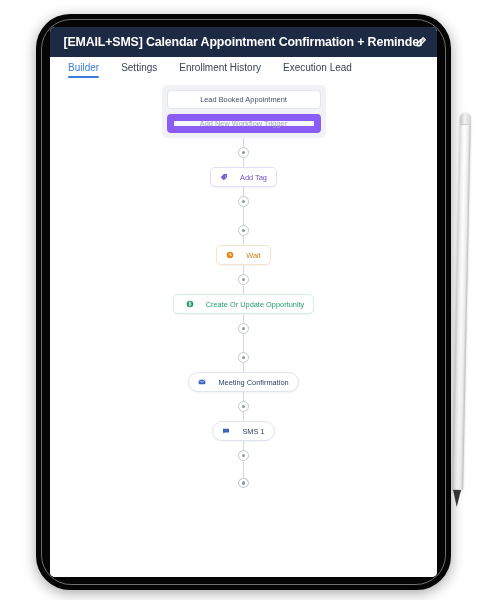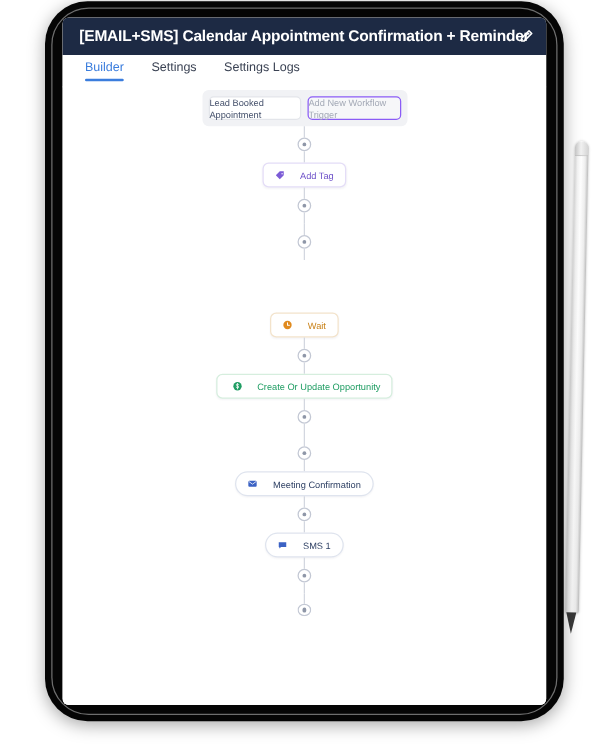--- a/index.html
+++ b/index.html
@@ -30,21 +30,21 @@
   .pencil-tip {
     position: absolute; left: 1px; bottom: -16px;
     width: 0; height: 0;
     border-left: 4.5px solid transparent;
     border-right: 4.5px solid transparent;
     border-top: 17px solid #3a3a3a;
   }
 
   
   .bezel {
-    position: absolute; left: 36px; top: 1px;
+    position: absolute; left: 36px; top: 14px;
     width: 415px; height: 576px;
     background: #050505;
     border-radius: 34px;
     box-shadow: 0 3px 14px rgba(0,0,0,.35);
     z-index: 2;
   }
   .bezel-inner-ring {
     position: absolute; left: 5px; top: 5px; right: 5px; bottom: 5px;
     border-radius: 30px;
     border: 1px solid #6e6e6e;
@@ -102,30 +102,30 @@
   }
   .flow {
     display: flex; flex-direction: column; align-items: center;
     padding-top: 2px;
   }
 
   
   .trigger-card {
     width: 164px; background: #f1f2f5;
     border-radius: 5px; padding: 5px;
-    display: flex; flex-direction: row; gap: 5px;
+    display: flex; flex-direction: column; gap: 5px;
   }
   .trigger-row {
     background: #ffffff; border: 1px solid #e3e5ea;
     border-radius: 4px; height: 19px;
     display: flex; align-items: center; justify-content: center;
     font-size: 7.4px; color: #44506b; cursor: pointer;
   }
   .trigger-row.ghost {
-    background: #f6f7f9; border: 1px solid #8b5cf6;
+    background: #f6f7f9; border: 7px solid #8b5cf6;
     color: #a3a9b6;
   }
 
   
   .conn { display: flex; flex-direction: column; align-items: center; }
   .conn-line { width: 1px; height: 9px; background: #d3d7e0; }
   .conn-dot {
     width: 11px; height: 11px; border-radius: 50%;
     border: 1px solid #c3c8d4; background: #ffffff;
     display: flex; align-items: center; justify-content: center;
@@ -142,21 +142,21 @@
     border-radius: 5px; height: 20px;
     padding: 0 9px; display: inline-flex; align-items: center;
     gap: 12px; font-size: 7.4px; cursor: pointer;
     box-shadow: 0 1px 1.5px rgba(30,40,70,.05);
     white-space: nowrap;
     text-align: center;
   }
   .node .ic { width: 8px; height: 8px; display: flex; flex-shrink: 0;
                align-items: center; justify-content: center; }
   .node.purple { color: #6d50c8; }
-  .node.amber  { color: #c98117; margin-top: 42px; }
+  .node.amber  { color: #c98117; }
   .node.green  { color: #1f9d63; }
   .node.blue   { color: #2d3f63; border-radius: 10px; }
   .node.green, .node.greenlite { border-color: #d6eede; padding-left: 12px; }
   .node.amber { border-color: #f3e3cb; }
   .node.purple { border-color: #e4ddf7; }
   .node.blue { border-color: #dfe4ee; }
 
   .cut-conn { overflow: hidden; height: 18px;
               display: flex; flex-direction: column; align-items: center; }
 </style>
@@ -180,21 +180,22 @@
         <div class="edit-icon">
           <svg width="13" height="13" viewBox="0 0 24 24" fill="none" stroke="#ffffff" stroke-width="2.4" stroke-linecap="round" stroke-linejoin="round">
             <path d="M17 3l4 4-11 11H6v-4L17 3z"></path>
           </svg>
         </div>
       </div>
 
       <div class="tab-bar">
         <div class="tab active">Builder</div>
         <div class="tab">Settings</div>
-        <div class="tab">Settings Logs</div>
+        <div class="tab">Enrollment History</div>
+        <div class="tab">Execution Lead</div>
       </div>
 
       <div class="canvas">
         <div class="flow">
 
           <div class="trigger-card">
             <div class="trigger-row">Lead Booked Appointment</div>
             <div class="trigger-row ghost">Add New Workflow Trigger</div>
           </div>
 

